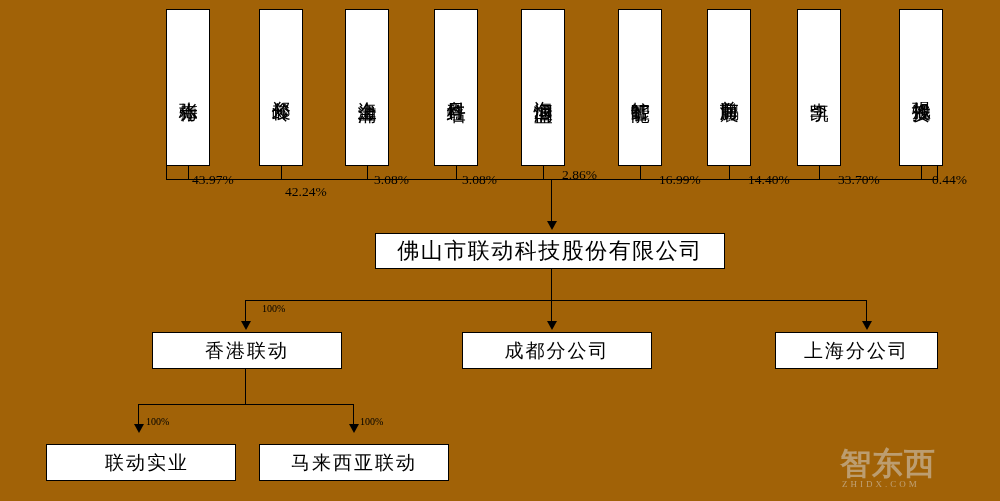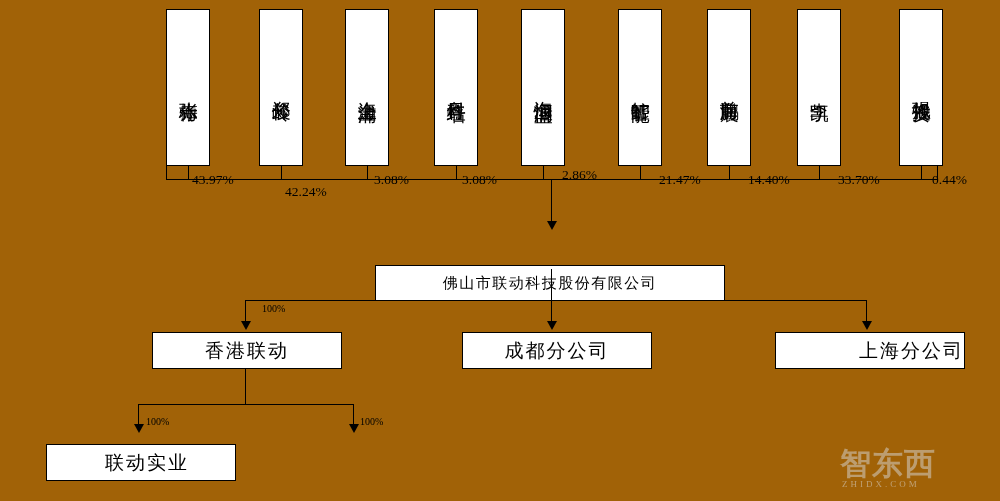--- a/index.html
+++ b/index.html
@@ -51,23 +51,22 @@
     background: #fff;
     display: flex;
     align-items: center;
     justify-content: center;
     font-size: 19px;
     letter-spacing: 2px;
     color: #000;
     white-space: nowrap;
   }
   .h-box.company {
-    font-size: 15px;
+    font-size: 22px;
     letter-spacing: 1.5px;
-    margin-top: 32px;
   }
   
   .ln {
     position: absolute;
     background: #000;
   }
   .ln.h { height: 1px; }
   .ln.v { width: 1px; }
   
   .arrow-down {
@@ -156,21 +155,21 @@
   <div class="ln h" style="left:166px;top:179px;width:772px;"></div>
 
   <div class="ln v" style="left:166px;top:166px;height:13px;"></div>
   <div class="ln v" style="left:937px;top:166px;height:13px;"></div>
 
   <div class="pct" style="left:192px;top:172px;">43.97%</div>
   <div class="pct" style="left:285px;top:172px;margin-top:12px;">42.24%</div>
   <div class="pct" style="left:374px;top:172px;">3.08%</div>
   <div class="pct" style="left:462px;top:172px;">3.08%</div>
   <div class="pct" style="left:562px;top:167px;">2.86%</div>
-  <div class="pct" style="left:659px;top:172px;">21.47%</div>
+  <div class="pct" style="left:659px;top:172px;">16.99%</div>
   <div class="pct" style="left:748px;top:172px;">14.40%</div>
   <div class="pct" style="left:838px;top:172px;">33.70%</div>
   <div class="pct" style="left:932px;top:172px;">0.44%</div>
 
   <div class="ln v" style="left:551px;top:179px;height:44px;"></div>
   <div class="arrow-down" style="left:547px;top:221px;"></div>
 
   <div class="h-box company" style="left:375px;top:233px;width:350px;height:36px;">
     <span>佛山市联动科技股份有限公司</span>
   </div>
@@ -188,36 +187,39 @@
   <div class="arrow-down" style="left:862px;top:321px;"></div>
 
   <div class="lbl" style="left:262px;top:303px;">100%</div>
 
   <div class="h-box" style="left:152px;top:332px;width:190px;height:37px;">
     <span>香港联动</span>
   </div>
   <div class="h-box" style="left:462px;top:332px;width:190px;height:37px;">
     <span>成都分公司</span>
   </div>
-  <div class="h-box" style="left:775px;top:332px;width:190px;height:37px;justify-content:flex-end;">
+  <div class="h-box" style="left:775px;top:332px;width:163px;height:37px;">
     <span>上海分公司</span>
   </div>
 
   <div class="ln v" style="left:245px;top:369px;height:35px;"></div>
   <div class="ln h" style="left:138px;top:404px;width:215px;"></div>
   <div class="ln v" style="left:138px;top:404px;height:22px;"></div>
   <div class="arrow-down" style="left:134px;top:424px;"></div>
   <div class="ln v" style="left:353px;top:404px;height:22px;"></div>
   <div class="arrow-down" style="left:349px;top:424px;"></div>
 
   <div class="lbl" style="left:146px;top:416px;">100%</div>
   <div class="lbl" style="left:360px;top:416px;">100%</div>
 
   <div class="h-box" style="left:46px;top:444px;width:190px;height:37px;padding-left:12px;">
     <span>联动实业</span>
   </div>
+  <div class="h-box" style="left:259px;top:444px;width:190px;height:37px;">
+    <span>马来西亚联动</span>
+  </div>
 
   <div class="wm">
     <div class="wm-text">智东西</div>
     <div class="wm-sub">ZHIDX.COM</div>
   </div>
 
 </div>
 
 </body></html>

